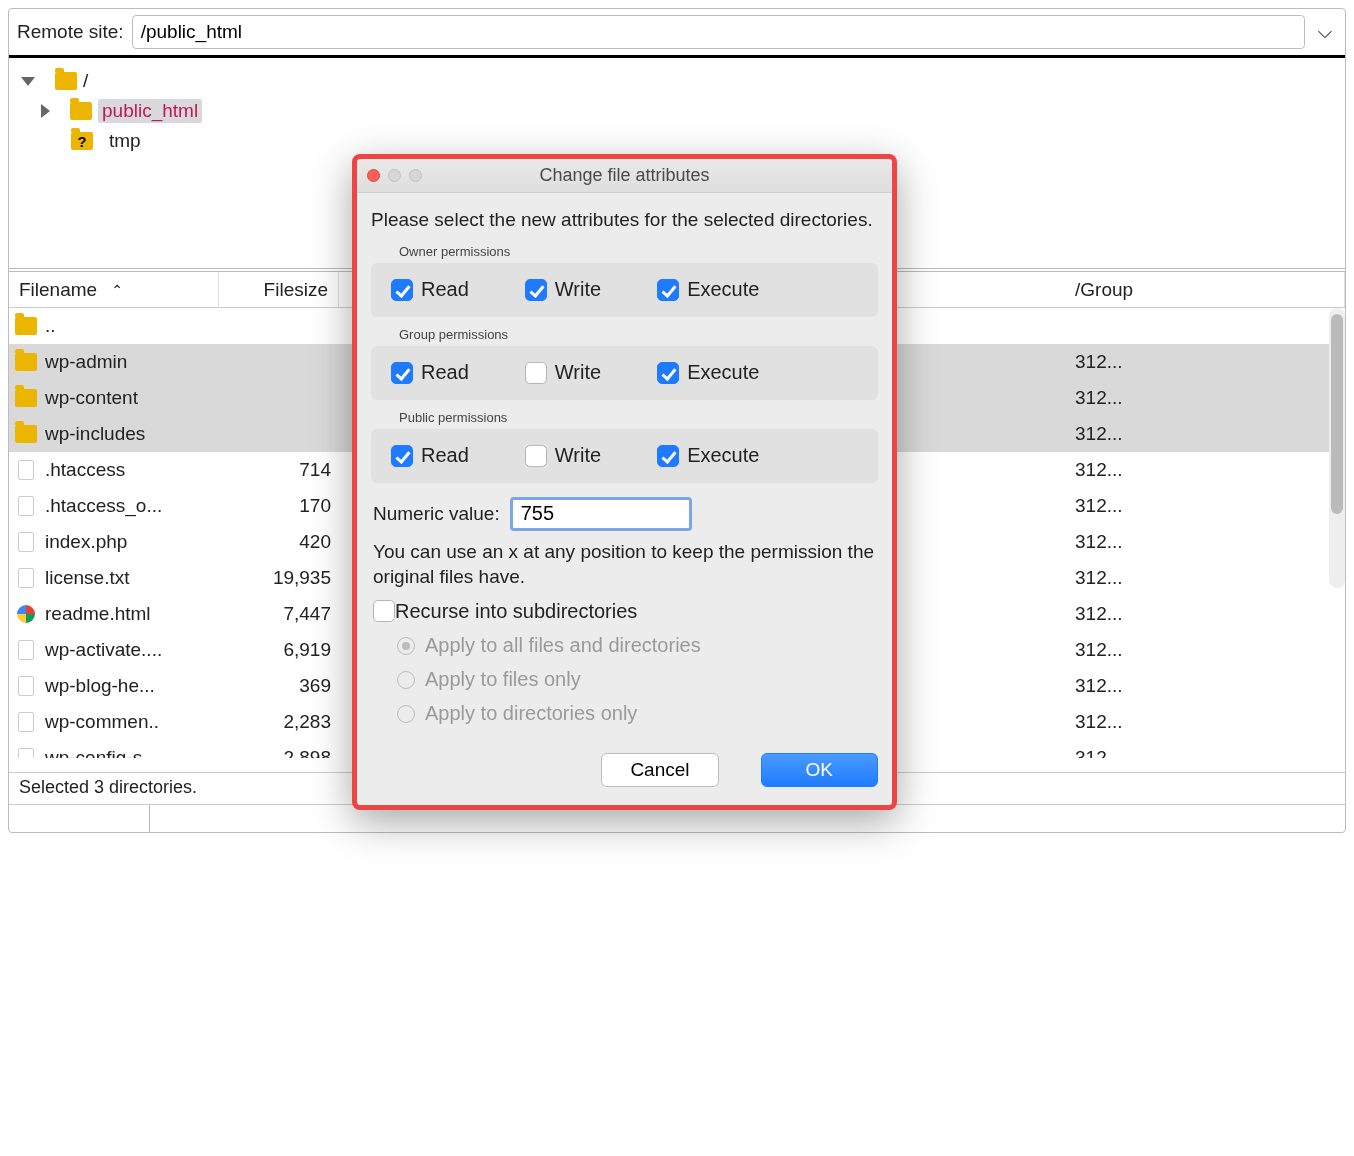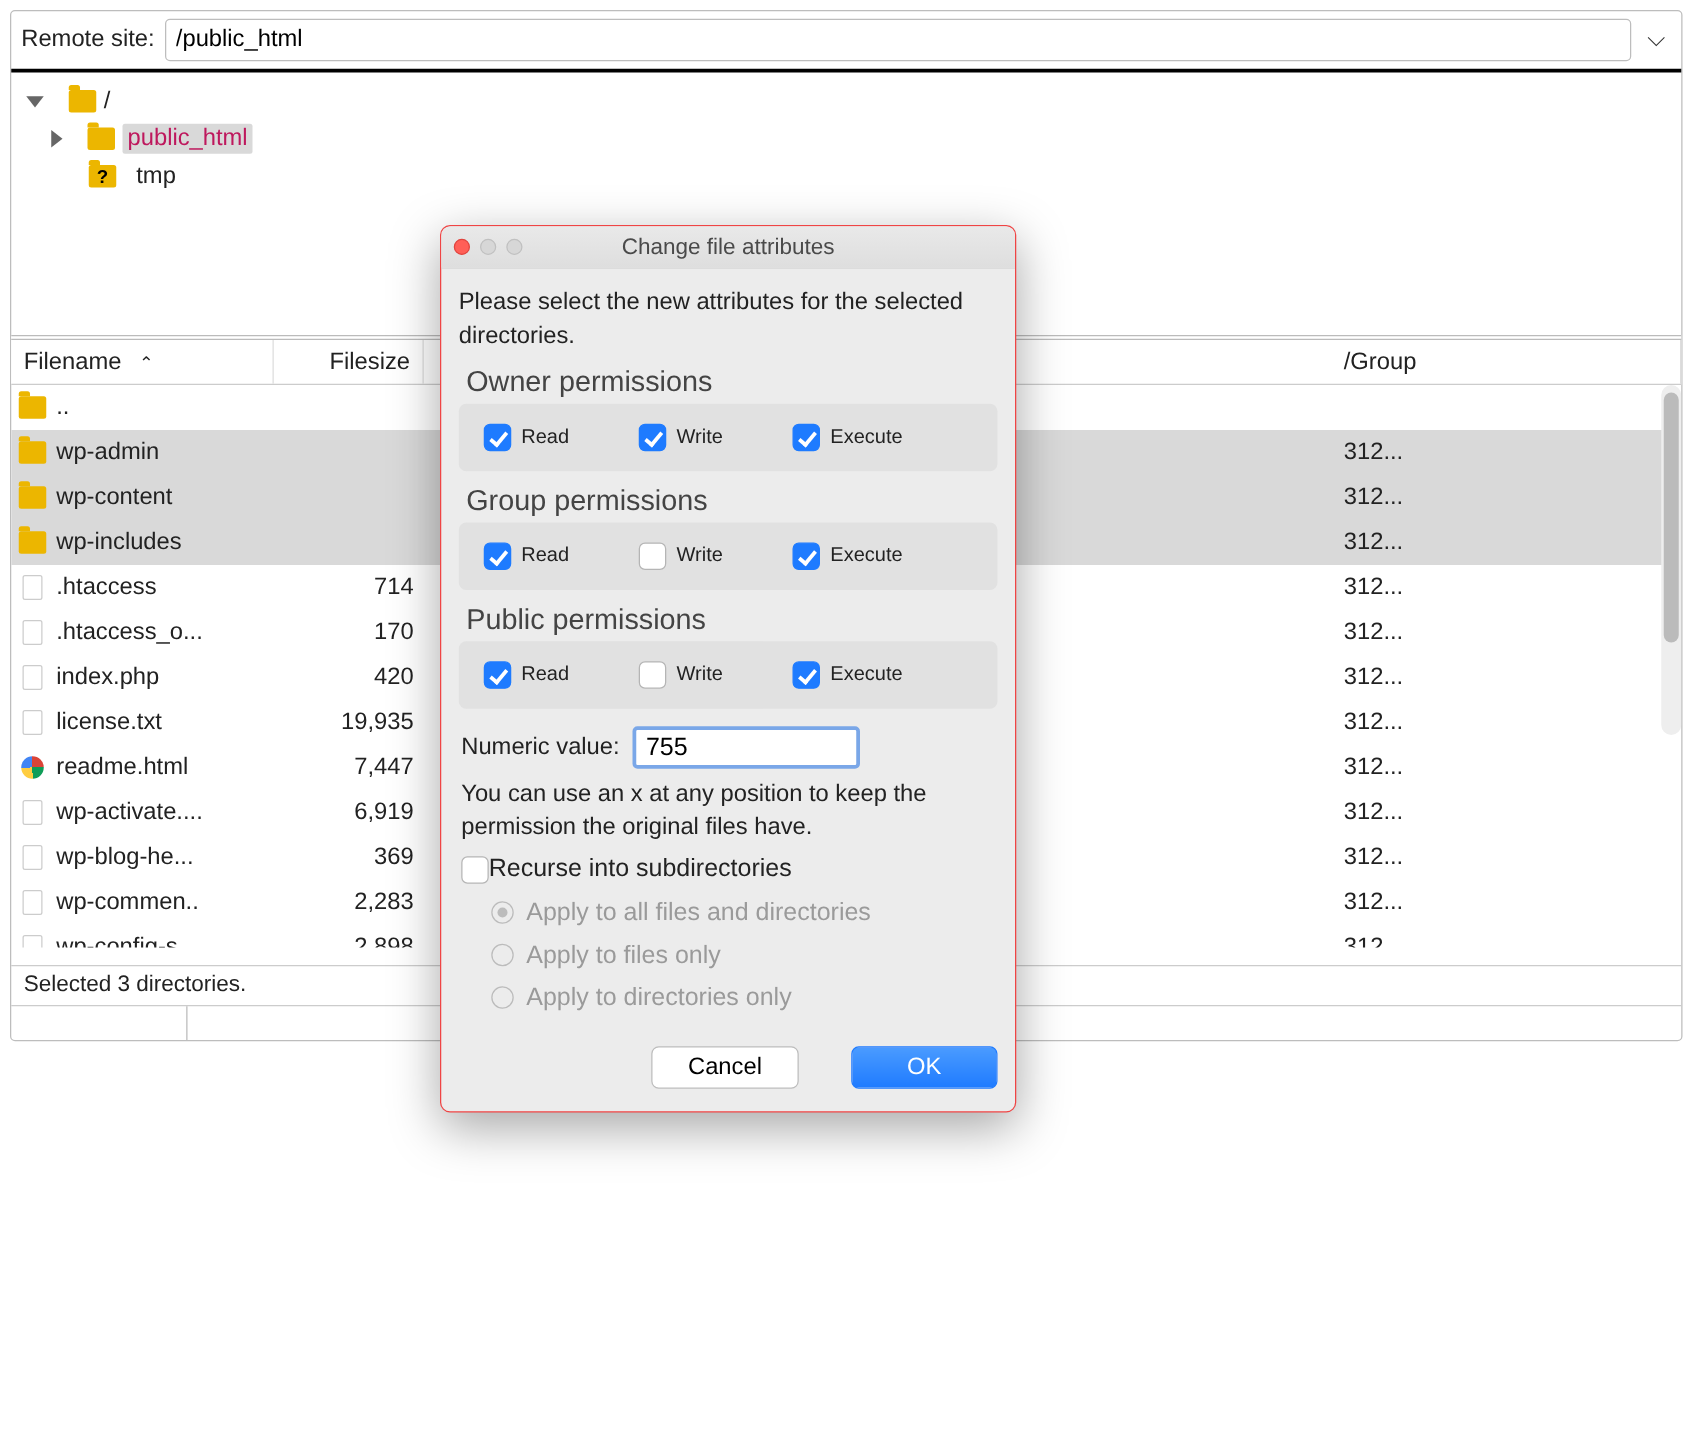--- a/index.html
+++ b/index.html
@@ -45,33 +45,33 @@
 .row .sz { width:120px; text-align:right; padding-right:8px; }
 .row .og { margin-left:auto; width:280px; padding-left:10px; }
 
 .vscroll { position:absolute; top:0; right:0; width:16px; height:280px; background:#eee; border-radius:8px; }
 .vscroll .thumb { position:absolute; top:6px; left:2px; width:12px; height:200px; background:#bbb; border-radius:6px; }
 
 .status-bar { height:32px; border-top:1px solid #ccc; padding:4px 10px; font-size:18px; }
 .splitter2 { height:28px; border-top:1px solid #ccc; position:relative; }
 .splitter2::after { content:''; position:absolute; left:140px; top:0; width:1px; height:100%; background:#bbb; }
 
-.dialog { position:absolute; top:180px; left:352px; width:461px; background:#ececec; border:1px solid #ef4444; border-radius:8px; box-shadow:0 12px 40px rgba(0,0,0,0.35); z-index:100; }
+.dialog { position:absolute; top:154px; left:352px; width:545px; background:#ececec; border:5px solid #ef4444; border-radius:8px; box-shadow:0 12px 40px rgba(0,0,0,0.35); z-index:100; }
 .titlebar { height:34px; display:flex; align-items:center; border-bottom:1px solid #cfcfcf; border-radius:8px 8px 0 0; background:linear-gradient(#e9e9e9,#dedede); position:relative; }
 .traffic { display:flex; gap:8px; margin-left:10px; }
 .dot { width:13px; height:13px; border-radius:50%; border:1px solid #c0c0c0; background:#d7d7d7; }
 .dot.red { background:#ff5f57; border-color:#e0443e; }
 .titlebar .ttl { position:absolute; left:0; right:0; text-align:center; font-size:18px; color:#4a4a4a; pointer-events:none; }
 
 .dlg-body { padding:14px 14px 18px 14px; font-size:19px; color:#222; }
 .dlg-msg { margin-bottom:8px; line-height:1.4; }
 
-.perm-block .pb-label { font-size:23px; color:#444; margin:10px 0 4px 6px; }
+.perm-block .pb-label { font-size:13px; color:#444; margin:10px 0 4px 28px; }
 .pb-row { background:#e1e1e1; border-radius:6px; height:54px; display:flex; align-items:center; padding:0 20px; gap:56px; }
-.cb { display:flex; align-items:center; gap:8px; font-size:16px; }
+.cb { display:flex; align-items:center; gap:8px; font-size:20px; }
 .chk { width:22px; height:22px; border-radius:5px; border:1px solid #b5b5b5; background:#fff; position:relative; }
 .chk.on { background:#1e7bff; border-color:#1e7bff; }
 .chk.on::after { content:''; position:absolute; left:4px; top:6px; width:11px; height:5px; border-left:3px solid #fff; border-bottom:3px solid #fff; transform:rotate(-50deg); }
 
 .nv-row { display:flex; align-items:center; gap:10px; margin:14px 0 6px 2px; }
 .nv-input { width:182px; height:34px; border:3px solid #7aa7e8; border-radius:4px; padding:0 8px; font-size:20px; background:#fff; outline:none; }
 
 .hint { margin:8px 2px 10px 2px; line-height:1.35; }
 
 .recurse { display:flex; align-items:center; gap:0; margin:6px 0 6px 2px; font-size:20px; }

